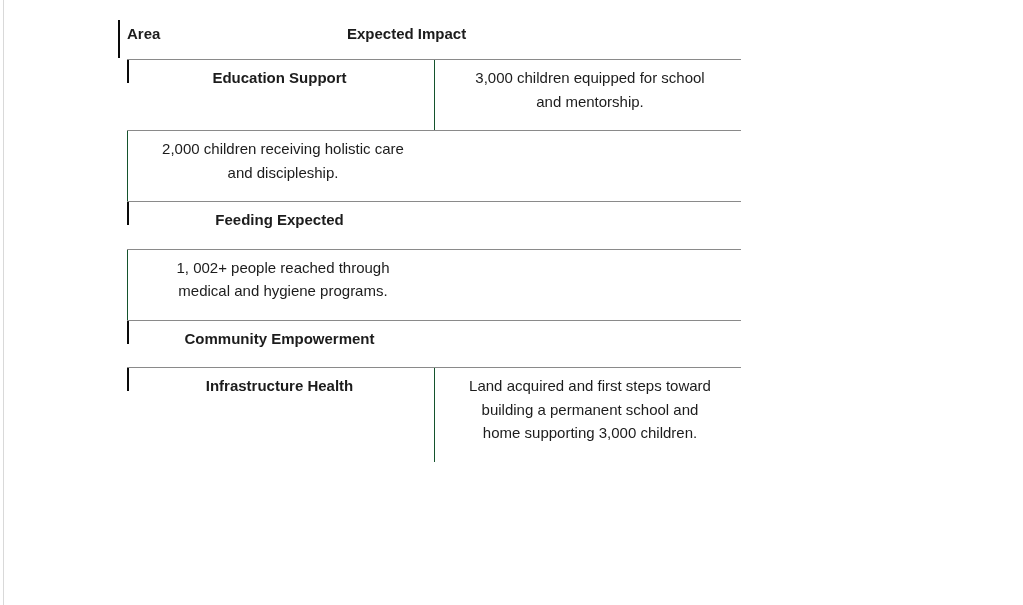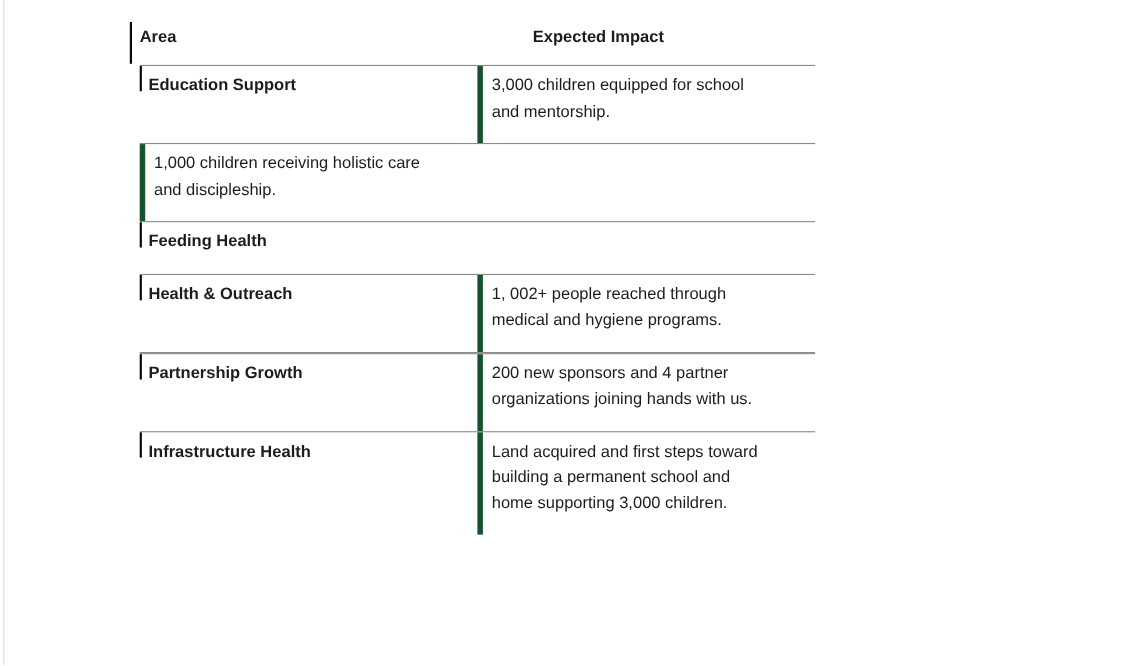--- a/index.html
+++ b/index.html
@@ -50,52 +50,53 @@
     position: absolute;
     left: 0;
     top: 2px;
     font-weight: bold;
   }
   .header-impact {
     position: absolute;
     left: 220px;
     top: 2px;
     width: 394px;
-    text-align: center;
+    text-align: left;
     font-weight: bold;
   }
   .row {
     display: flex;
     border-top: 1px solid #8a8a8a;
     box-sizing: border-box;
   }
   .cell {
     box-sizing: border-box;
     padding-top: 6px;
     padding-bottom: 17px;
+    text-align: center;
   }
   .cell-area {
     position: relative;
     width: 307px;
     padding-left: 8px;
     padding-right: 10px;
     font-weight: bold;
   }
   .cell-area::before {
     content: "";
     position: absolute;
     left: 0;
     top: 0;
     width: 2px;
     height: 23px;
     background: #0a0a0a;
   }
   .cell-impact {
     width: 307px;
-    border-left: 5px solid #14532d;
+    border-left: 1px solid #14532d;
     padding-left: 8px;
     padding-right: 4px;
   }
   .cell-impact span {
     white-space: pre;
     display: block;
   }
 </style>
 </head>
 <body>
@@ -118,53 +119,44 @@
           <span>Education Support</span>
         </div>
         <div class="cell cell-impact">
           <span>3,000 children equipped for school
 and mentorship.</span>
         </div>
       </div>
 
       <div class="row">
         <div class="cell cell-impact">
-          <span>1,000 children receiving holistic care
+          <span>2,000 children receiving holistic care
 and discipleship.</span>
         </div>
       </div>
 
       <div class="row">
         <div class="cell cell-area">
-          <span>Feeding Health</span>
+          <span>Feeding Expected</span>
         </div>
       </div>
 
       <div class="row">
-        <div class="cell cell-area">
-          <span>Health &amp; Outreach</span>
-        </div>
         <div class="cell cell-impact">
           <span>1, 002+ people reached through
 medical and hygiene programs.</span>
         </div>
       </div>
 
       <div class="row">
+        <div class="cell cell-area">
+          <span>Community Empowerment</span>
+        </div>
       </div>
 
-      <div class="row">
-        <div class="cell cell-area">
-          <span>Partnership Growth</span>
-        </div>
-        <div class="cell cell-impact">
-          <span>200 new sponsors and 4 partner
-organizations joining hands with us.</span>
-        </div>
-      </div>
 
       <div class="row">
         <div class="cell cell-area">
           <span>Infrastructure Health</span>
         </div>
         <div class="cell cell-impact">
           <span>Land acquired and first steps toward
 building a permanent school and
 home supporting 3,000 children.</span>
         </div>

